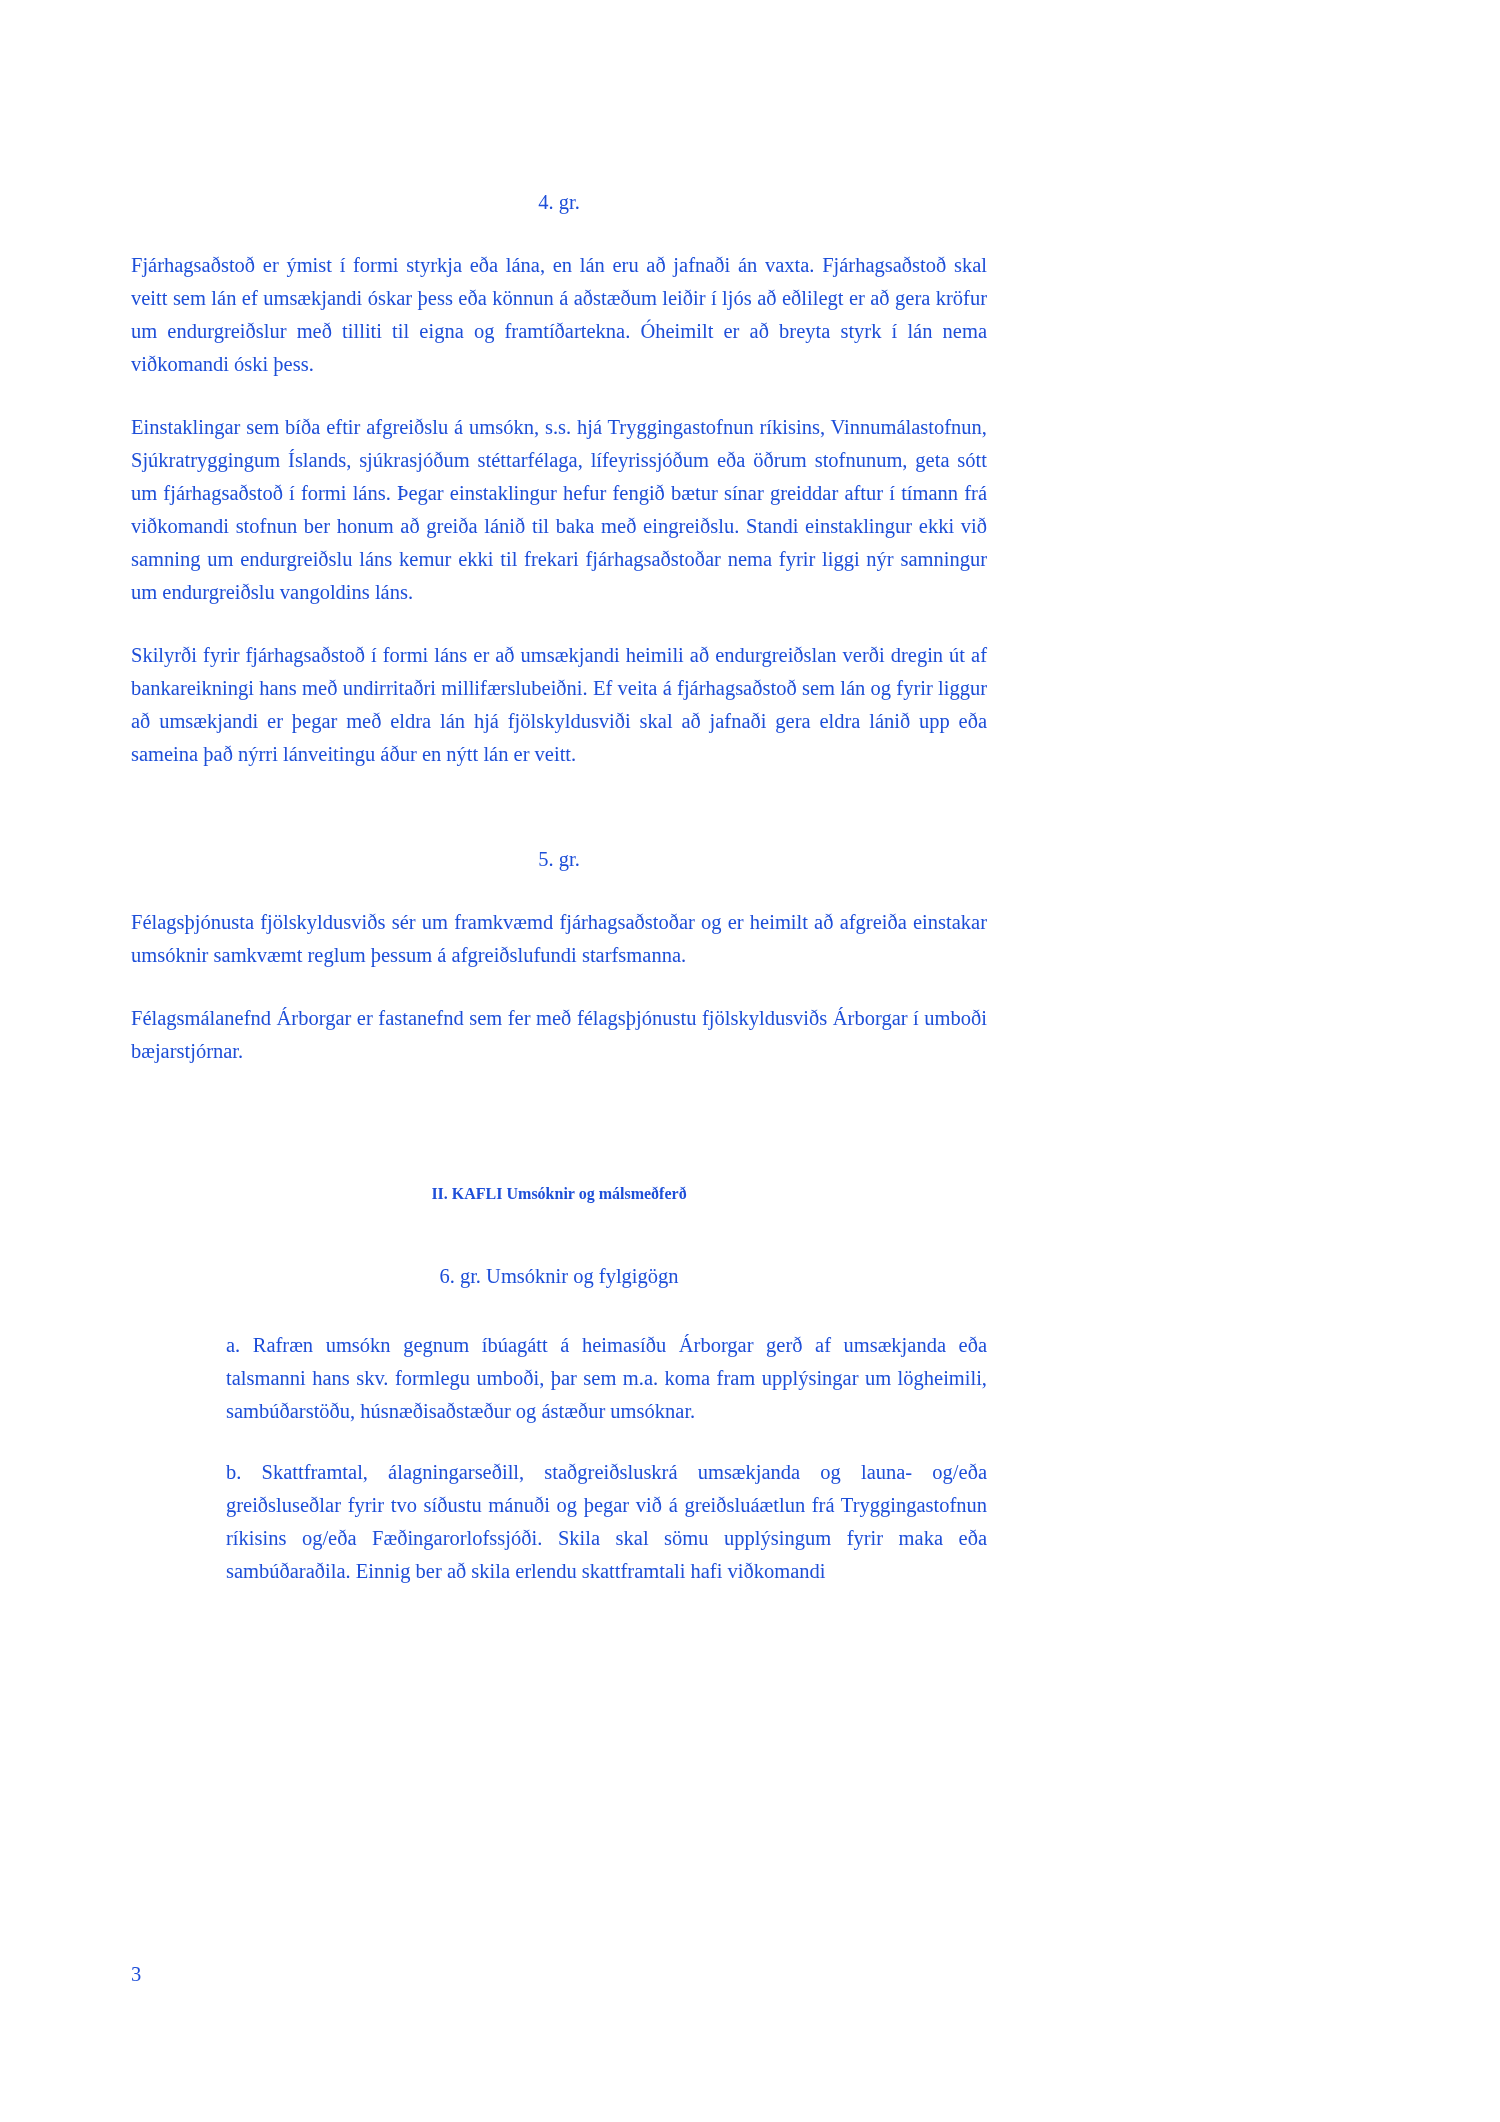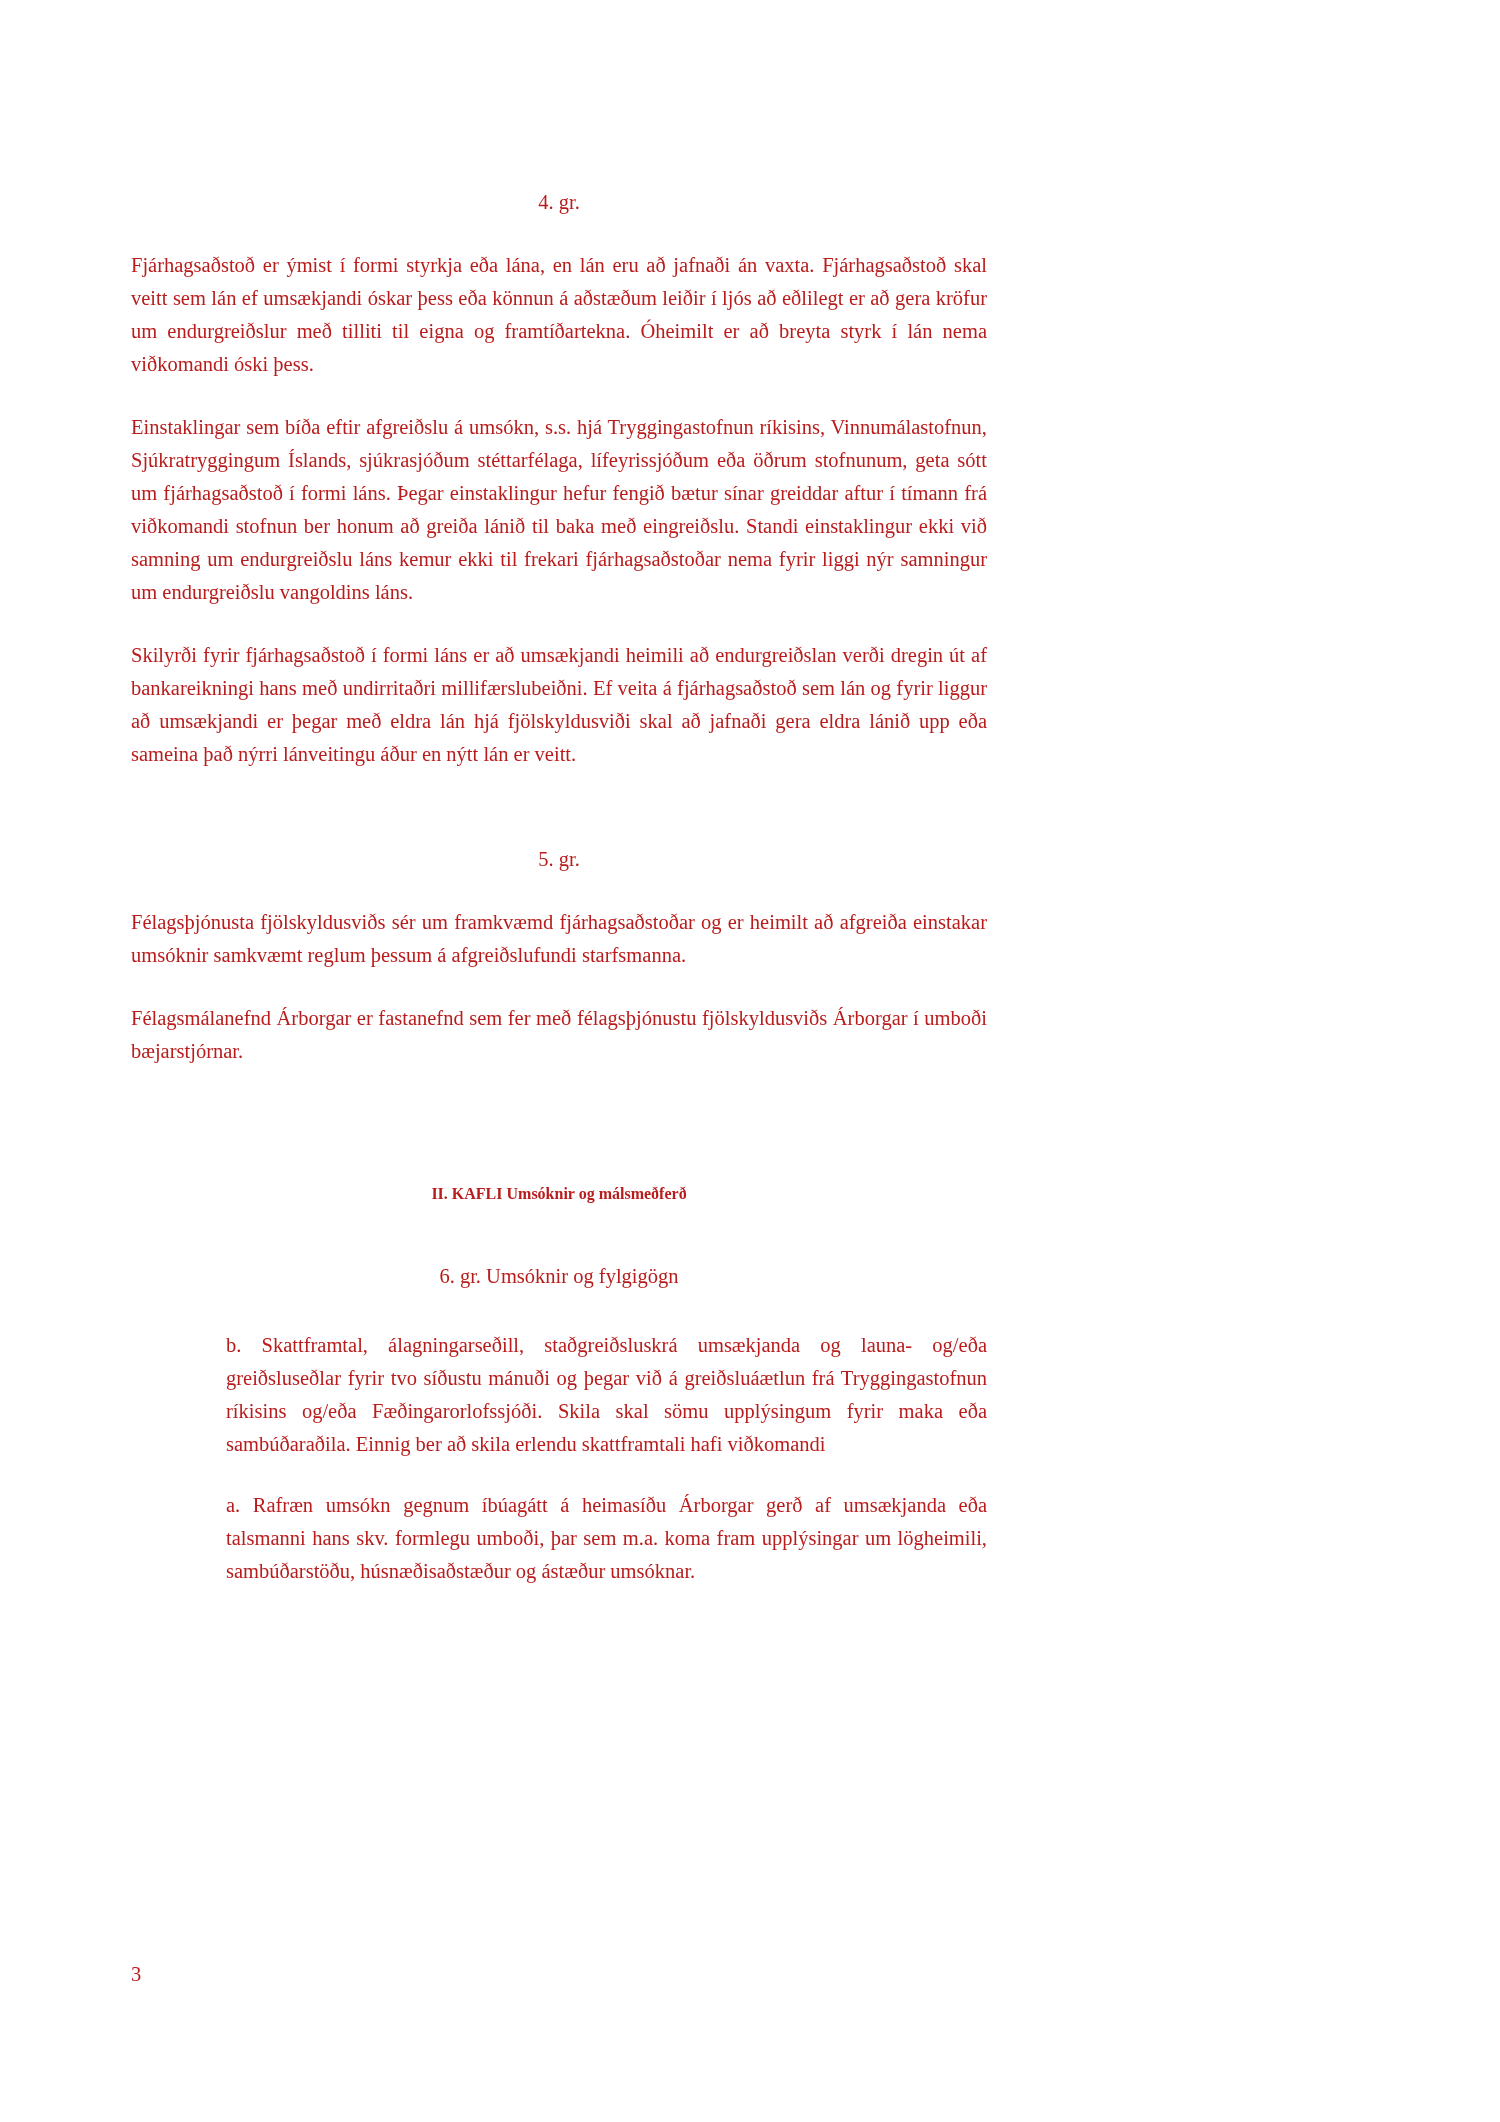--- a/index.html
+++ b/index.html
@@ -7,21 +7,21 @@
     margin: 0;
     padding: 0;
     background: #ffffff;
   }
   .page {
     position: relative;
     width: 1240px;
     height: 2122px;
     background: #ffffff;
     font-family: "Liberation Serif", serif;
-    color: #b91c1c;
+    color: #1d4ed8;
     overflow: hidden;
   }
   .content {
     position: absolute;
     left: 131px;
     top: 186px;
     width: 856px;
     font-size: 20.5px;
     line-height: 33px;
   }
@@ -66,17 +66,17 @@
   <div class="content">
       <div class="article-heading">4. gr.</div>
       <div class="paragraph">Fjárhagsaðstoð er ýmist í formi styrkja eða lána, en lán eru að jafnaði án vaxta. Fjárhagsaðstoð skal veitt sem lán ef umsækjandi óskar þess eða könnun á aðstæðum leiðir í ljós að eðlilegt er að gera kröfur um endurgreiðslur með tilliti til eigna og framtíðartekna. Óheimilt er að breyta styrk í lán nema viðkomandi óski þess.</div>
       <div class="paragraph">Einstaklingar sem bíða eftir afgreiðslu á umsókn, s.s. hjá Tryggingastofnun ríkisins, Vinnumálastofnun, Sjúkratryggingum Íslands, sjúkrasjóðum stéttarfélaga, lífeyrissjóðum eða öðrum stofnunum, geta sótt um fjárhagsaðstoð í formi láns. Þegar einstaklingur hefur fengið bætur sínar greiddar aftur í tímann frá viðkomandi stofnun ber honum að greiða lánið til baka með eingreiðslu. Standi einstaklingur ekki við samning um endurgreiðslu láns kemur ekki til frekari fjárhagsaðstoðar nema fyrir liggi nýr samningur um endurgreiðslu vangoldins láns.</div>
       <div class="paragraph">Skilyrði fyrir fjárhagsaðstoð í formi láns er að umsækjandi heimili að endurgreiðslan verði dregin út af bankareikningi hans með undirritaðri millifærslubeiðni. Ef veita á fjárhagsaðstoð sem lán og fyrir liggur að umsækjandi er þegar með eldra lán hjá fjölskyldusviði skal að jafnaði gera eldra lánið upp eða sameina það nýrri lánveitingu áður en nýtt lán er veitt.</div>
       <div class="article-heading">5. gr.</div>
       <div class="paragraph">Félagsþjónusta fjölskyldusviðs sér um framkvæmd fjárhagsaðstoðar og er heimilt að afgreiða einstakar umsóknir samkvæmt reglum þessum á afgreiðslufundi starfsmanna.</div>
       <div class="paragraph">Félagsmálanefnd Árborgar er fastanefnd sem fer með félagsþjónustu fjölskyldusviðs Árborgar í umboði bæjarstjórnar.</div>
       <div class="chapter-heading">II. KAFLI Umsóknir og málsmeðferð</div>
       <div class="section-subheading">6. gr. Umsóknir og fylgigögn</div>
+      <div class="list-item">a. Rafræn umsókn gegnum íbúagátt á heimasíðu Árborgar gerð af umsækjanda eða talsmanni hans skv. formlegu umboði, þar sem m.a. koma fram upplýsingar um lögheimili, sambúðarstöðu, húsnæðisaðstæður og ástæður umsóknar.</div>
       <div class="list-item">b. Skattframtal, álagningarseðill, staðgreiðsluskrá umsækjanda og launa- og/eða greiðsluseðlar fyrir tvo síðustu mánuði og þegar við á greiðsluáætlun frá Tryggingastofnun ríkisins og/eða Fæðingarorlofssjóði. Skila skal sömu upplýsingum fyrir maka eða sambúðaraðila. Einnig ber að skila erlendu skattframtali hafi viðkomandi</div>
-      <div class="list-item">a. Rafræn umsókn gegnum íbúagátt á heimasíðu Árborgar gerð af umsækjanda eða talsmanni hans skv. formlegu umboði, þar sem m.a. koma fram upplýsingar um lögheimili, sambúðarstöðu, húsnæðisaðstæður og ástæður umsóknar.</div>
     </div>
   <div class="page-number">3</div>
 </div>
 
 </body></html>

